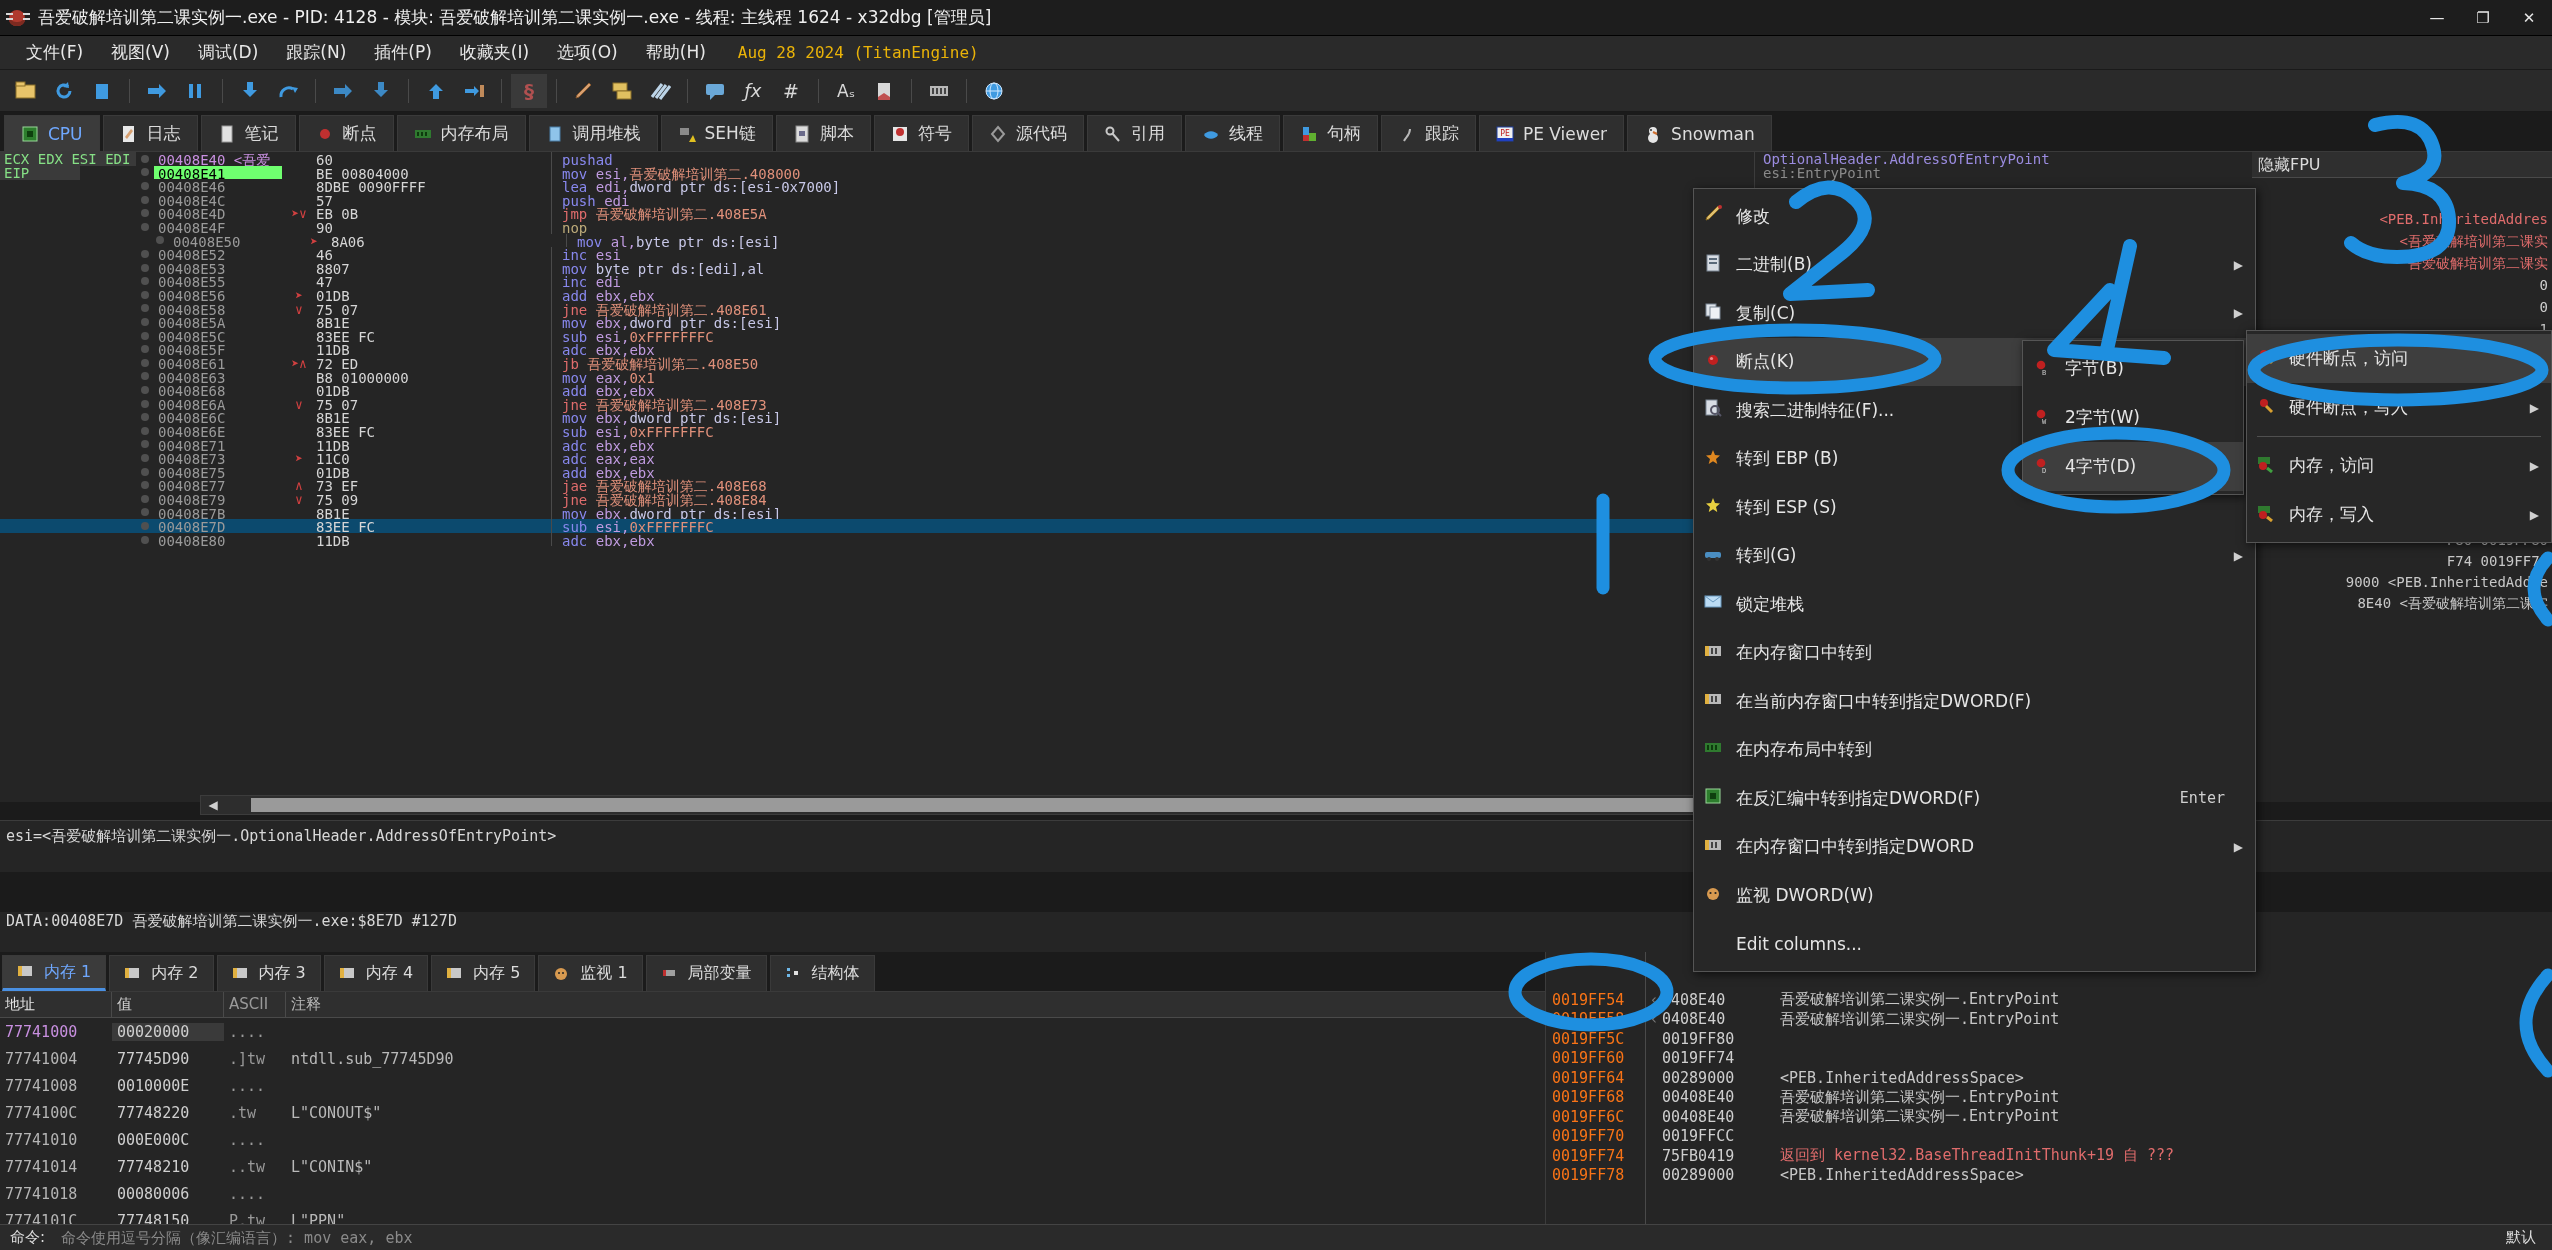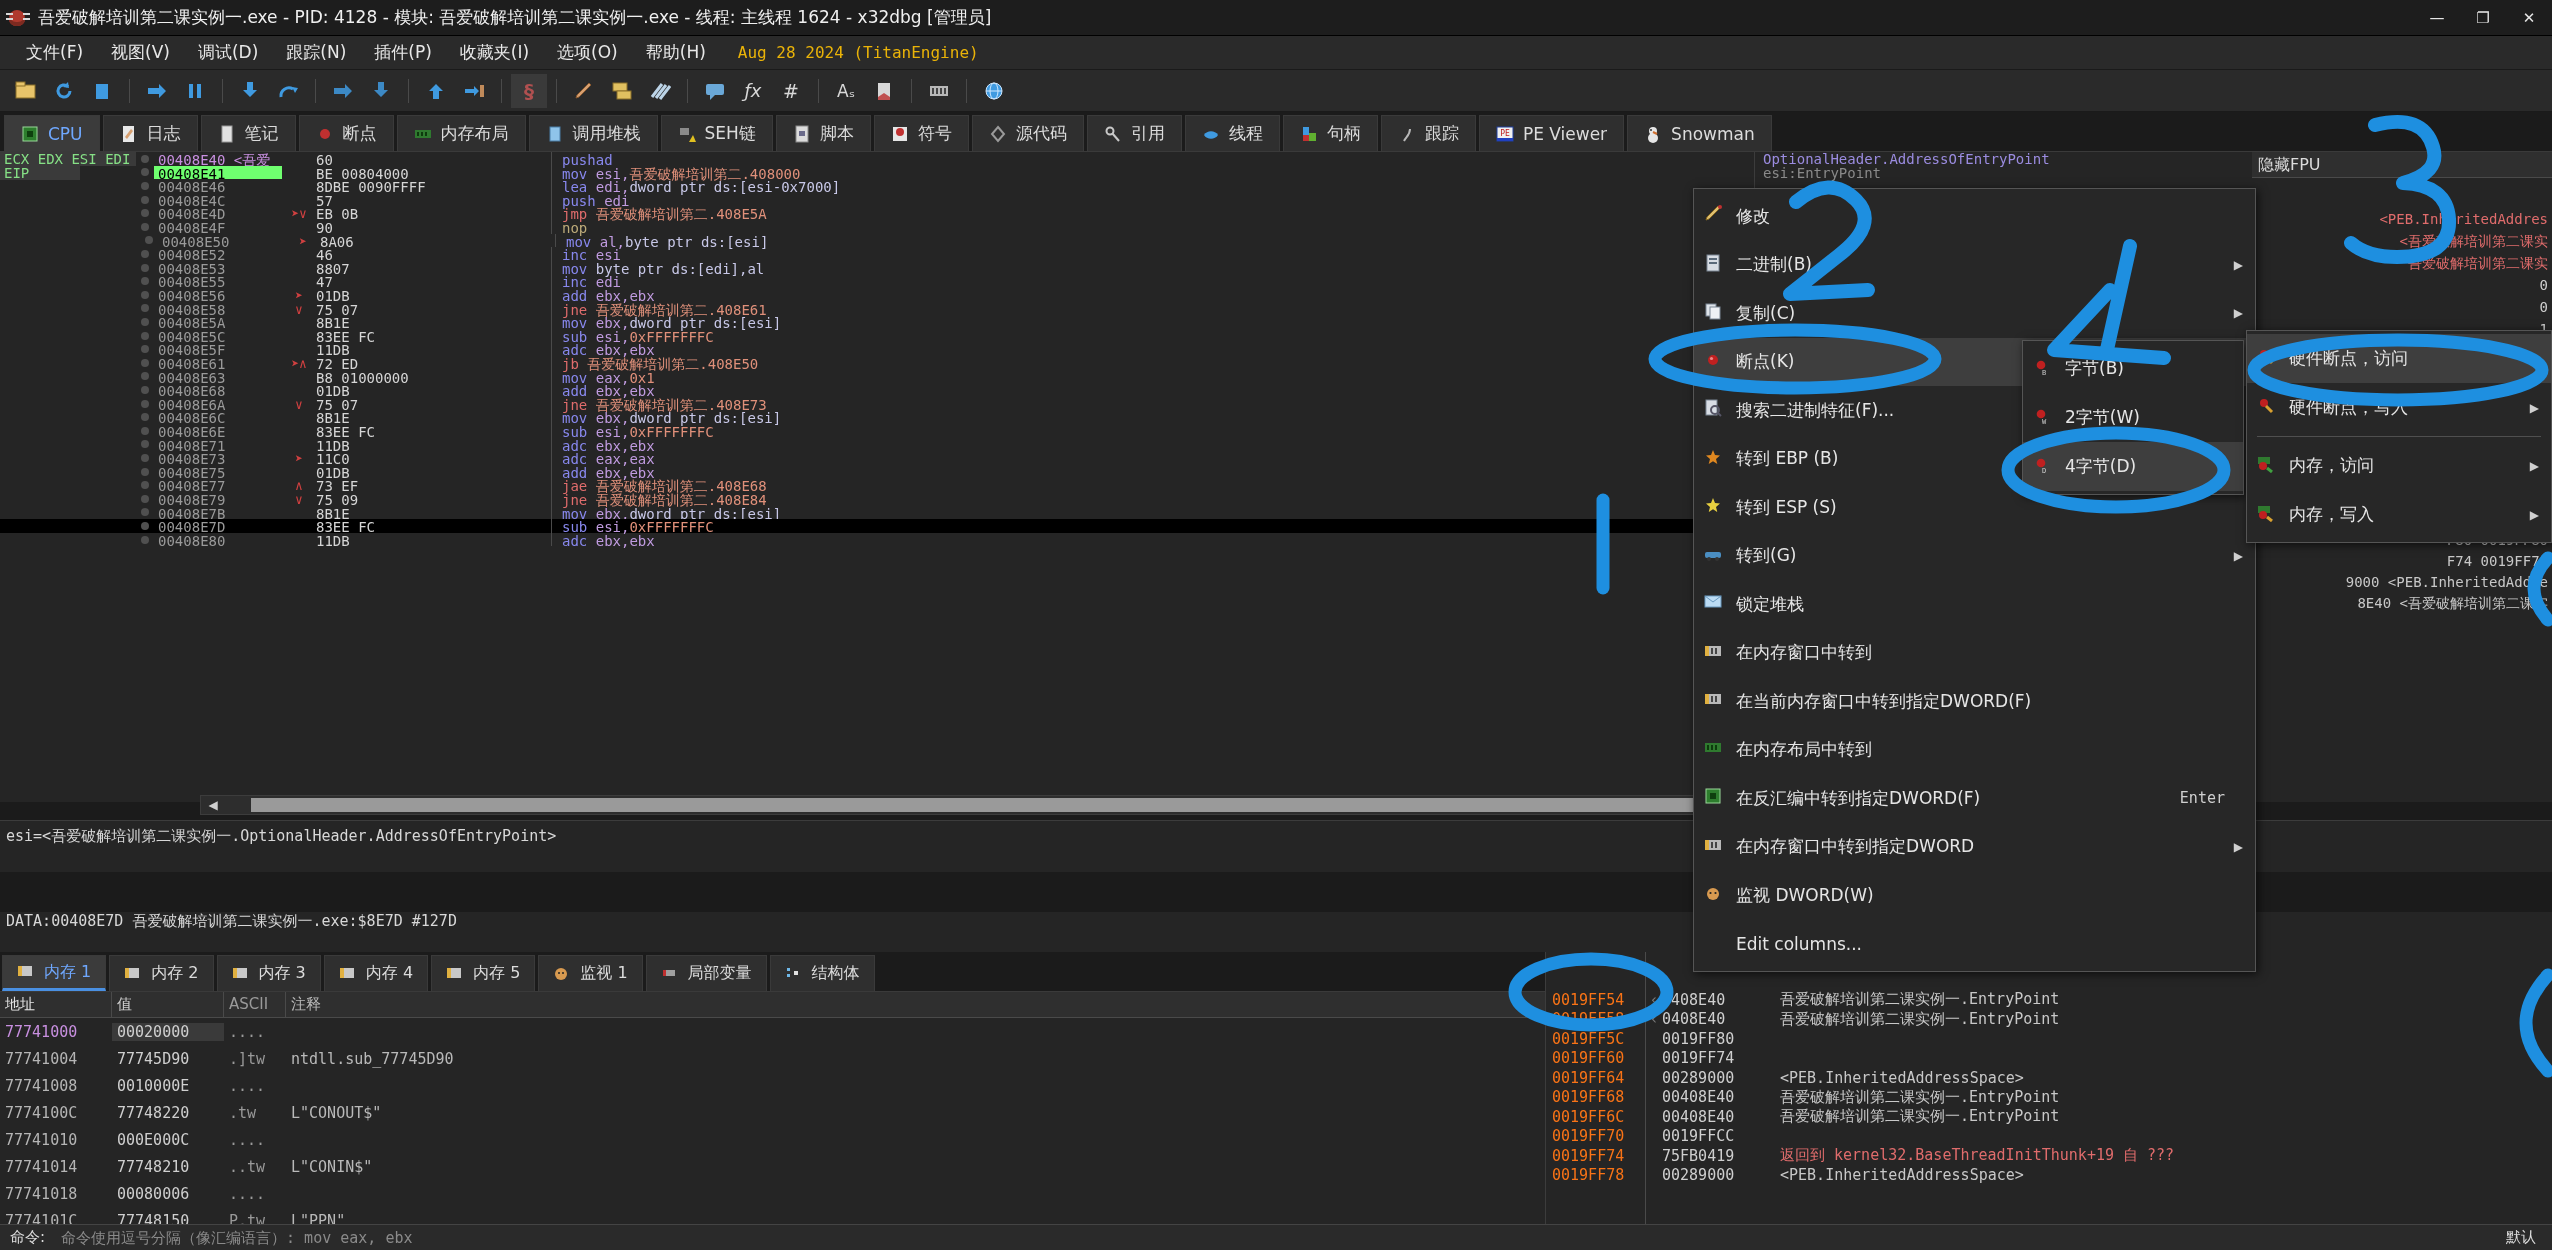--- a/index.html
+++ b/index.html
@@ -525,21 +525,21 @@
           <div class="c-graph"></div>
           <div class="c-bp">
             <i></i>
           </div>
           <div class="c-addr">00408E4F</div>
           <div class="c-jmark"></div>
           <div class="c-bytes">90</div>
           <div class="c-sep"></div>
           <div class="c-ins"><span class="op nop">nop</span></div>
         </div>
-        <div class="drow" style="top: 81.6px; position: absolute; left: 4px; right: 0px;">
+        <div class="drow" style="top: 81.6px; position: absolute; left: 15px; right: 0px;">
           <div class="c-graph"></div>
           <div class="c-bp">
             <i></i>
           </div>
           <div class="c-addr">00408E50</div>
           <div class="c-jmark">➤</div>
           <div class="c-bytes">8A06</div>
           <div class="c-sep"></div>
           <div class="c-ins"><span class="op">mov </span><span class="reg">al,</span><span class="mem">byte ptr </span><span class="mem">ds:[esi]</span></div>
         </div>
@@ -756,21 +756,21 @@
           <div class="c-graph"></div>
           <div class="c-bp">
             <i></i>
           </div>
           <div class="c-addr">00408E7B</div>
           <div class="c-jmark"></div>
           <div class="c-bytes">8B1E</div>
           <div class="c-sep"></div>
           <div class="c-ins"><span class="op">mov </span><span class="reg">ebx,</span><span class="mem">dword ptr </span><span class="mem">ds:[esi]</span></div>
         </div>
-        <div class="drow" style="background: #000000; top: 367.2px; position: absolute; left: 0px; right: 0px;">
+        <div class="drow" style="background: #0c4a6e; top: 367.2px; position: absolute; left: 0px; right: 0px;">
           <div class="c-graph"></div>
           <div class="c-bp">
             <i></i>
           </div>
           <div class="c-addr">00408E7D</div>
           <div class="c-jmark"></div>
           <div class="c-bytes">83EE FC</div>
           <div class="c-sep"></div>
           <div class="c-ins"><span class="op">sub </span><span class="reg">esi,</span><span class="lit">0xFFFFFFFC</span></div>
         </div>

